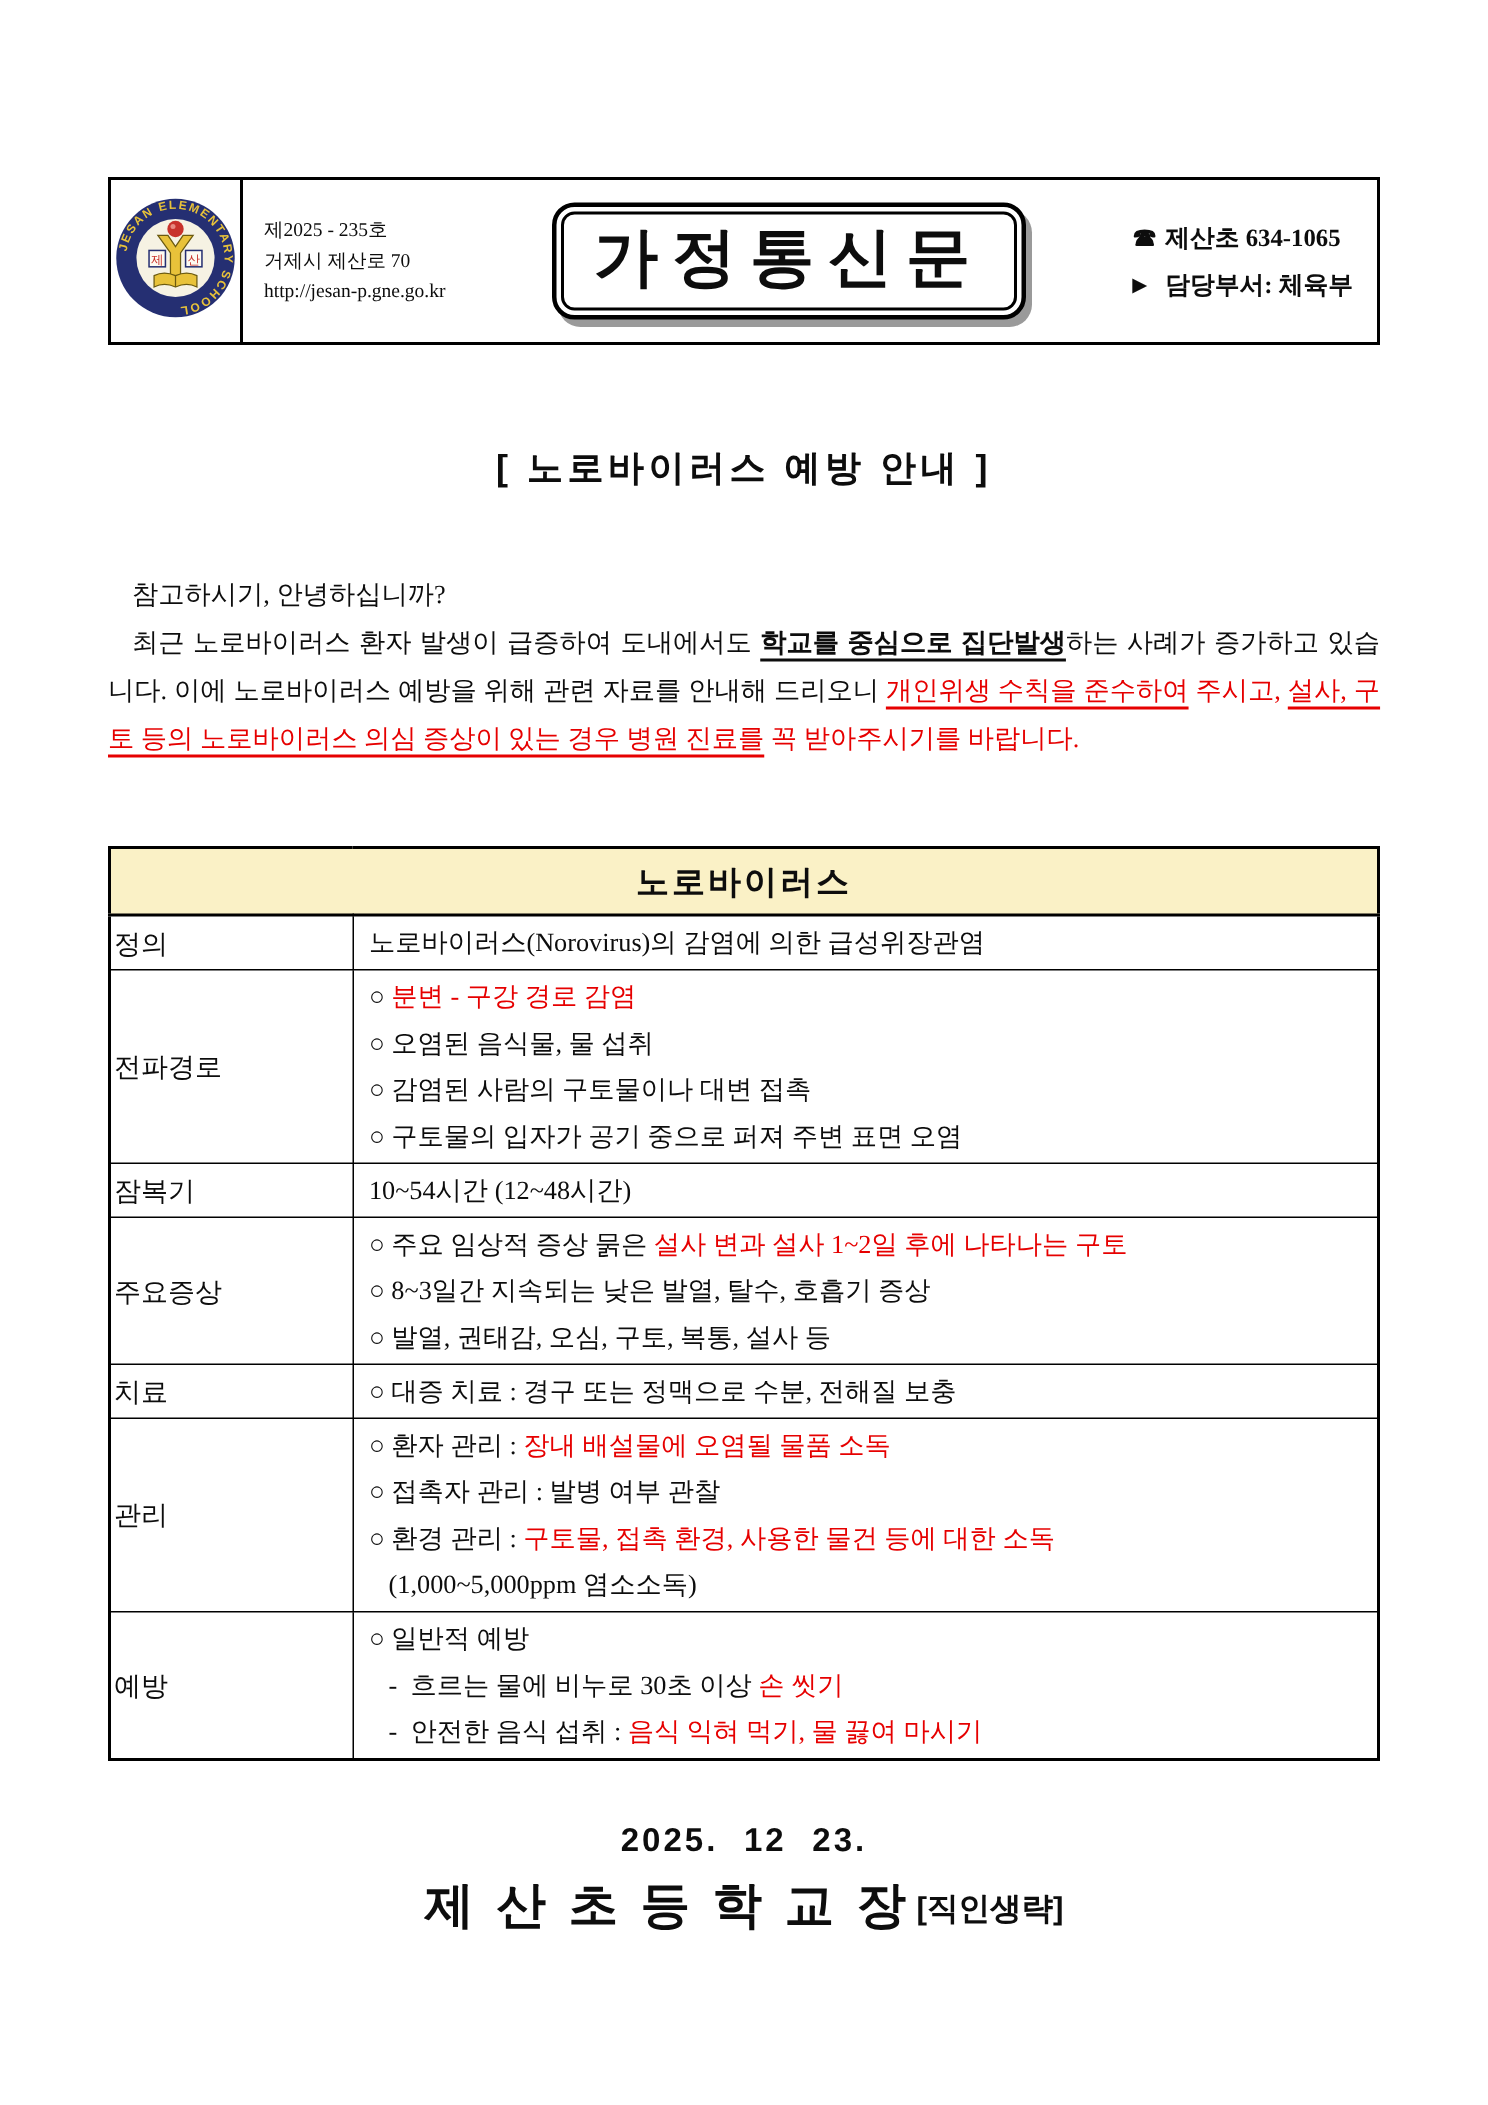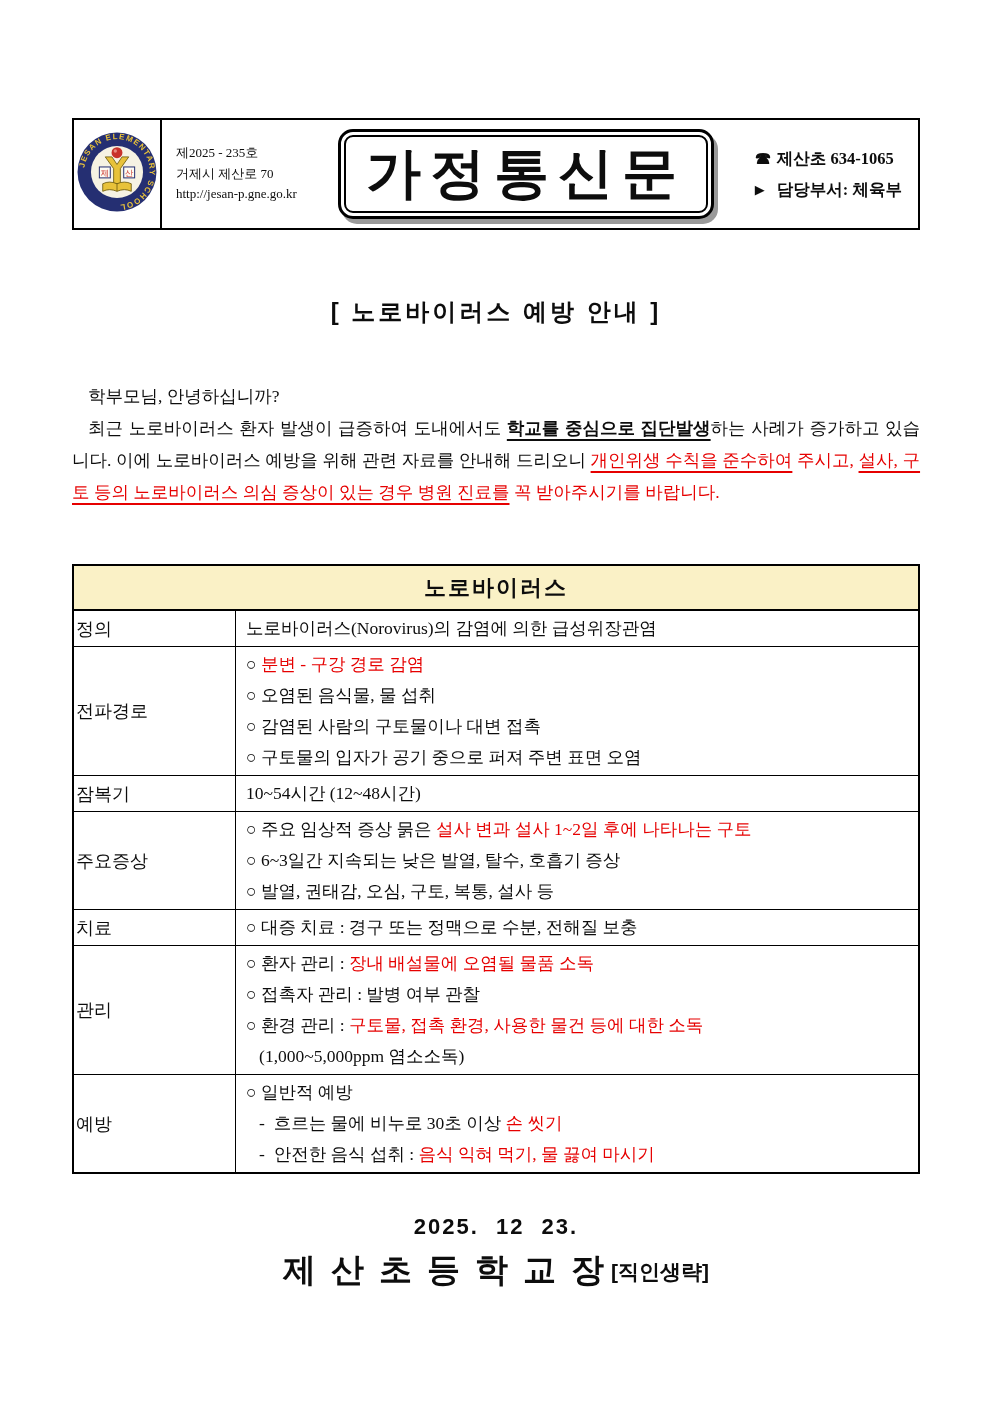--- a/index.html
+++ b/index.html
@@ -36,22 +36,22 @@
   .banner{
     border:3px solid #000;border-radius:15px;
     box-shadow:4px 5px 0 #9a9a9a;
     padding:3px;background:#fff;
   }
   .banner-inner{
     border:2px solid #000;border-radius:9px;
     padding:6px 20px 8px 20px;
   }
   .banner-title{
-    font-size:55px;font-weight:900;letter-spacing:9px;
-    font-family:Liberation Sans, sans-serif;
+    font-size:43px;font-weight:900;letter-spacing:9px;
+    font-family:Liberation Serif, serif;
     white-space:nowrap;line-height:1.1;
   }
   .contact{font-size:16.5px;line-height:1.9;font-weight:bold;white-space:nowrap;}
   .contact .glyph{display:inline-block;width:22px;}
   .contact .tri{font-size:13px;vertical-align:1px;}
 
   
   .main-title{
     margin-top:66px;text-align:center;
     font-family:"Liberation Sans","DejaVu Sans",sans-serif;
@@ -154,21 +154,21 @@
       <div class="contact">
         <div><span class="glyph">☎</span><span>제산초 634-1065</span></div>
         <div><span class="glyph tri">▶</span><span>담당부서: 체육부</span></div>
       </div>
     </div>
   </div>
 
   <div class="main-title">[ 노로바이러스 예방 안내 ]</div>
 
   <div class="intro">
-    <p class="indent">학부모님, 안녕하십니까?</p>
+    <p class="indent">참고하시기, 안녕하십니까?</p>
     <p class="indent"><span>최근 노로바이러스 환자 발생이 급증하여 도내에서도 </span><span class="bold u">학교를 중심으로 집단발생</span><span>하는 사례가 증가하고 있습니다. 이에 노로바이러스 예방을 위해 관련 자료를 안내해 드리오니 </span><span class="red u">개인위생 수칙을 준수하여</span><span class="red"> 주시고, </span><span class="red u">설사, 구토 등의 노로바이러스 의심 증상이 있는 경우 병원 진료를</span><span class="red"> 꼭 받아주시기를 바랍니다.</span></p>
   </div>
 
   <table class="info">
     <thead>
       <tr>
         <th colspan="2">노로바이러스</th>
       </tr>
     </thead>
     <tbody id="info-rows">
@@ -179,21 +179,21 @@
         <tr>
           <td class="label">전파경로</td>
           <td class="content"><div><span>○ </span><span class="red">분변 - 구강 경로 감염</span></div><div><span>○ 오염된 음식물, 물 섭취</span></div><div><span>○ 감염된 사람의 구토물이나 대변 접촉</span></div><div><span>○ 구토물의 입자가 공기 중으로 퍼져 주변 표면 오염</span></div></td>
         </tr>
         <tr>
           <td class="label">잠복기</td>
           <td class="content"><div><span>10~54시간 (12~48시간)</span></div></td>
         </tr>
         <tr>
           <td class="label">주요증상</td>
-          <td class="content"><div><span>○ 주요 임상적 증상 묽은 </span><span class="red">설사 변과 설사 1~2일 후에 나타나는 구토</span></div><div><span>○ 6~3일간 지속되는 낮은 발열, 탈수, 호흡기 증상</span></div><div><span>○ 발열, 권태감, 오심, 구토, 복통, 설사 등</span></div></td>
+          <td class="content"><div><span>○ 주요 임상적 증상 묽은 </span><span class="red">설사 변과 설사 1~2일 후에 나타나는 구토</span></div><div><span>○ 8~3일간 지속되는 낮은 발열, 탈수, 호흡기 증상</span></div><div><span>○ 발열, 권태감, 오심, 구토, 복통, 설사 등</span></div></td>
         </tr>
         <tr>
           <td class="label">치료</td>
           <td class="content"><div><span>○ 대증 치료 : 경구 또는 정맥으로 수분, 전해질 보충</span></div></td>
         </tr>
         <tr>
           <td class="label">관리</td>
           <td class="content"><div><span>○ 환자 관리 : </span><span class="red">장내 배설물에 오염될 물품 소독</span></div><div><span>○ 접촉자 관리 : 발병 여부 관찰</span></div><div><span>○ 환경 관리 : </span><span class="red">구토물, 접촉 환경, 사용한 물건 등에 대한 소독</span></div><div><span>   (1,000~5,000ppm 염소소독)</span></div></td>
         </tr>
         <tr>

